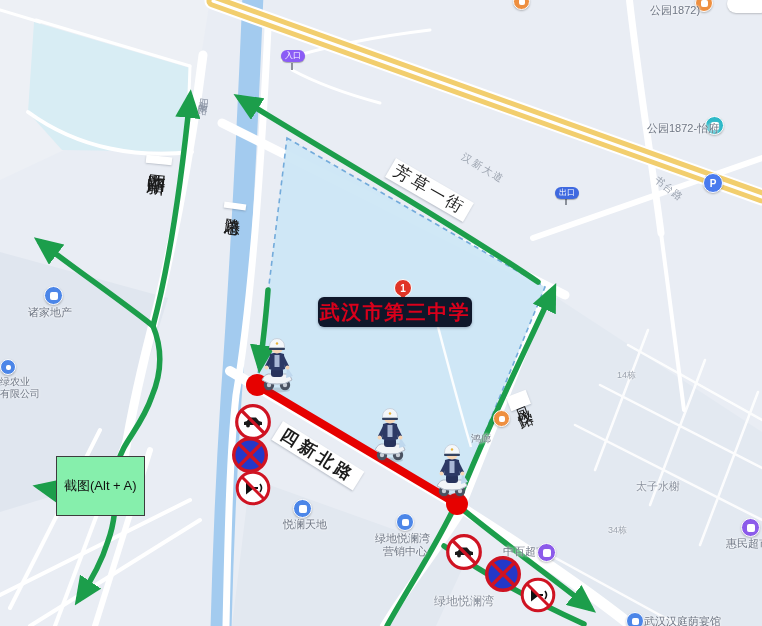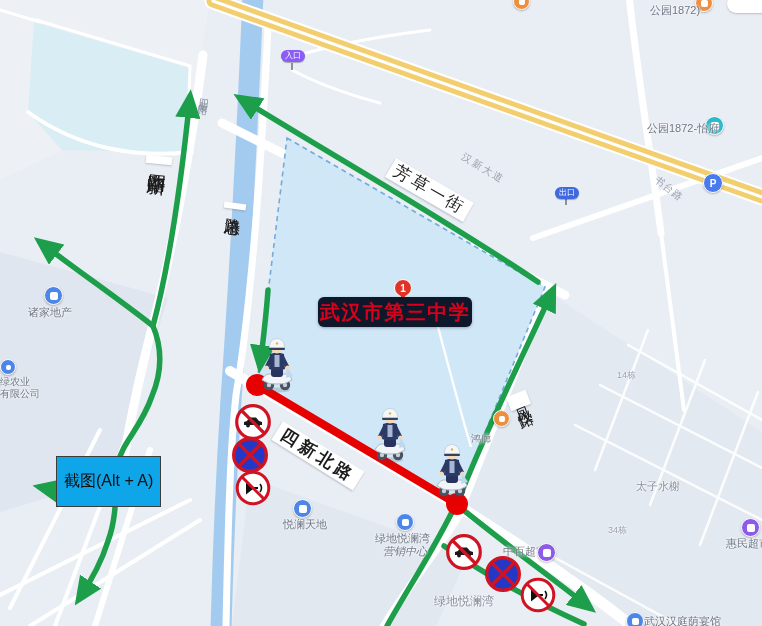--- a/index.html
+++ b/index.html
@@ -15,21 +15,21 @@
   .picon-p::after{content:none;}
   .picon-p{color:#fff;font-size:10px;font-weight:bold;}
   .badge{position:absolute;z-index:11;color:#fff;font-size:8px;line-height:1;padding:2px 4px;border-radius:8px;box-shadow:0 1px 1px rgba(0,0,0,.3);}
   .stem{position:absolute;z-index:10;width:2px;background:#8B909A;}
   #school-label{left:318px;top:297px;width:154px;height:30px;background:#0f172a;border-radius:6px;
     box-shadow:0 1px 3px rgba(40,50,70,.35);display:flex;align-items:center;justify-content:center;
     color:#D9001B;font-size:20px;font-weight:bold;letter-spacing:1.5px;z-index:12;}
   #marker1{left:394px;top:279px;width:16px;height:16px;background:#E03426;border:1px solid #fff;border-radius:50%;
     color:#fff;font-size:10px;font-weight:bold;display:flex;align-items:center;justify-content:center;z-index:12;}
   #marker1::after{content:"";position:absolute;left:5px;top:15px;border:3px solid transparent;border-top:5px solid #E03426;}
-  #shot-tip{left:56px;top:456px;background:#0ea5e9;border:1px solid #3C3C3C;color:#111;font-size:16px;padding:14px 7px;z-index:13;}
+  #shot-tip{left:56px;top:456px;background:#86efac;border:1px solid #3C3C3C;color:#111;font-size:13px;padding:20px 7px;z-index:13;}
   #card-tr{left:727px;top:-5px;width:42px;height:18px;background:#fff;border-radius:9px;box-shadow:0 1px 2px rgba(0,0,0,.2);z-index:9;}
 </style>
 </head>
 <body>
 
 <div id="map">
 
 <svg id="base" width="762" height="626" viewBox="0 0 762 626">
   <defs>
     <marker id="ga" markerWidth="5.2" markerHeight="4.6" refX="3.8" refY="2.3" orient="auto-start-reverse">
@@ -194,21 +194,21 @@
 
 <div class="picon" style="left:0px;top:359px;width:14px;height:14px;background:#4C86E8;"></div>
 <div class="lbl poi" style="left:0px;top:375px;font-size:10px;">绿农业</div>
 <div class="lbl poi" style="left:0px;top:387px;font-size:10px;">有限公司</div>
 
 <div class="picon" style="left:293px;top:499px;width:17px;height:17px;background:#4C86E8;"></div>
 <div class="lbl poi" style="left:283px;top:517px;">悦澜天地</div>
 
 <div class="picon" style="left:396px;top:513px;background:#4C86E8;"></div>
 <div class="lbl poi" style="left:375px;top:531px;">绿地悦澜湾</div>
-<div class="lbl poi" style="left:383px;top:544px;font-style:italic;">营销中心</div>
+<div class="lbl poi" style="left:383px;top:544px;">营销中心</div>
 
 <div class="lbl poi" style="left:503px;top:544px;z-index:2;">中百超市</div>
 <div class="picon" style="left:537px;top:543px;width:17px;height:17px;background:#8C5BEA;z-index:2;"></div>
 
 <div class="picon" style="left:741px;top:518px;width:17px;height:17px;background:#8C5BEA;"></div>
 <div class="lbl poi" style="left:726px;top:536px;">惠民超市</div>
 
 <div class="lbl poi" style="left:601px;top:479px;color:#8A919E;margin-left:35px;">太子水榭</div>
 <div class="lbl poi poi-faint" style="left:617px;top:369px;">14栋</div>
 <div class="lbl poi poi-faint" style="left:608px;top:524px;">34栋</div>

